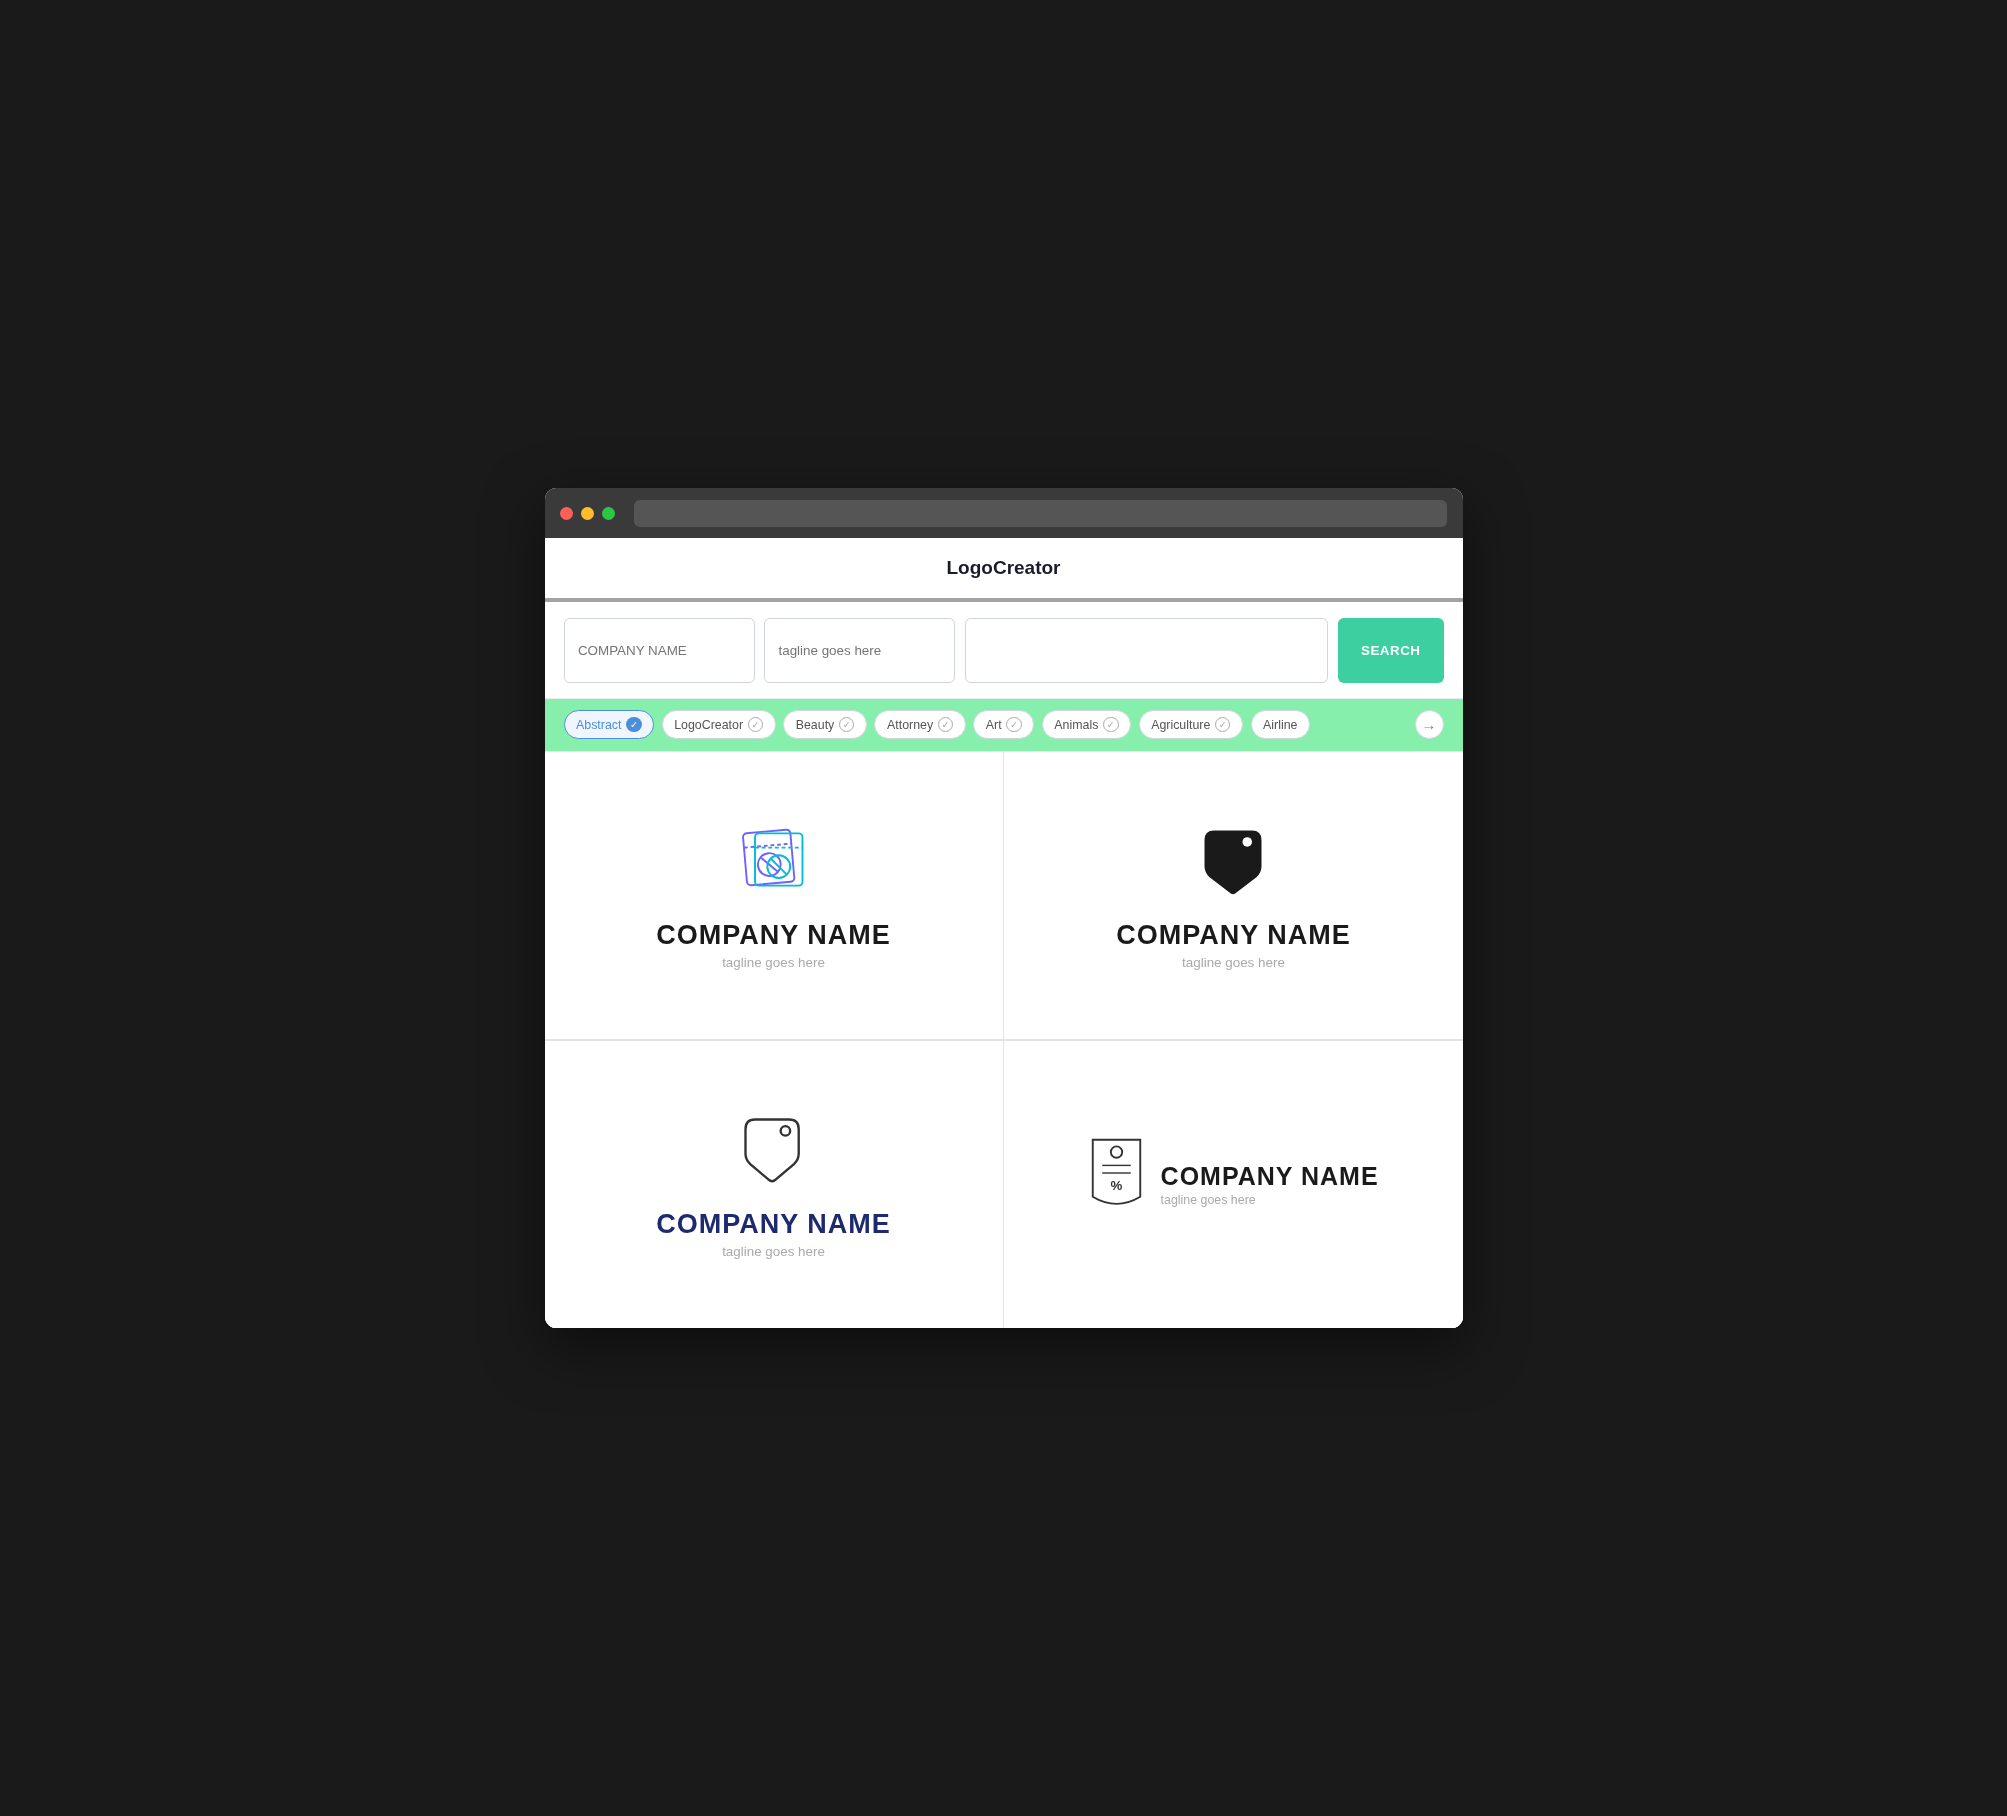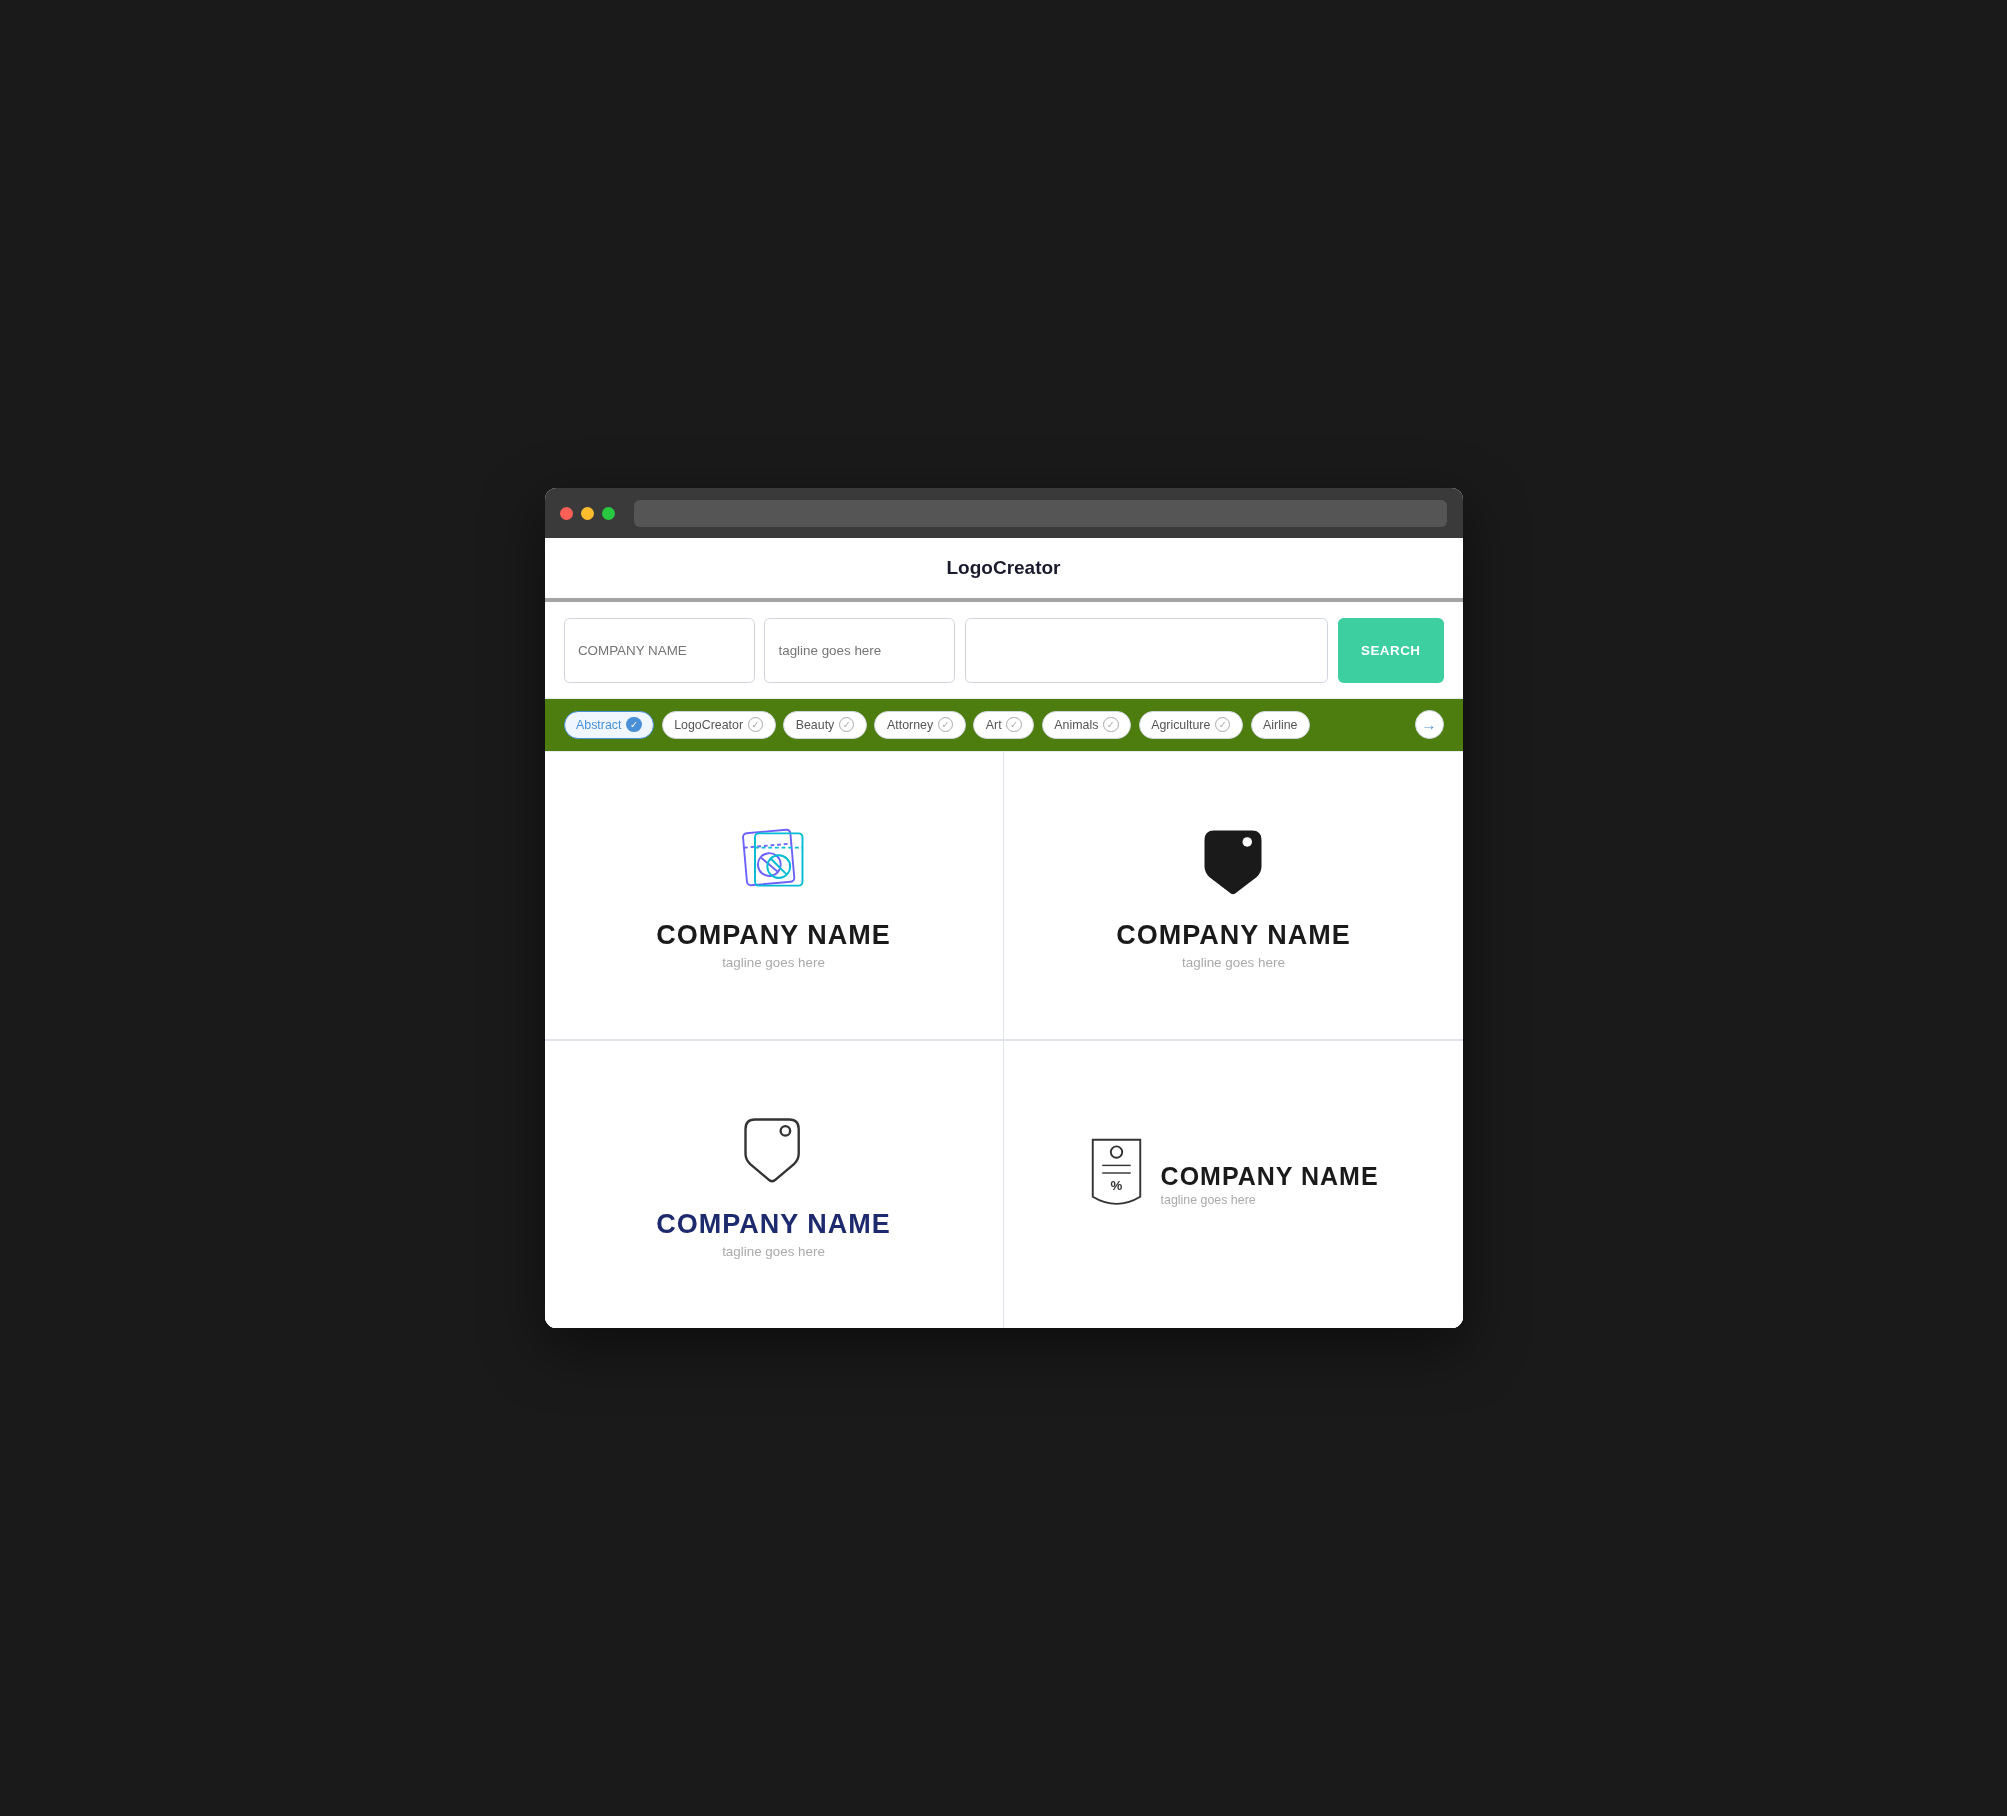--- a/index.html
+++ b/index.html
@@ -79,24 +79,23 @@
       color: #fff;
       border: none;
       border-radius: 5.7px;
       padding: 25px 23px;
       font-size: 13.4px;
       font-weight: 700;
       letter-spacing: 0.5px;
       cursor: pointer;
     }
     .filter-bar {
-      background: #4d7c0f;
+      background: #86efac;
       padding: 11.5px 19px;
       display: flex;
-      align-items: center;
       gap: 7.6px;
       border-bottom: 1.9px solid #e8ecf0;
       flex-wrap: nowrap;
       overflow: hidden;
     }
     .filter-chip {
       display: flex;
       align-items: center;
       gap: 4.8px;
       padding: 5.7px 11.5px;

